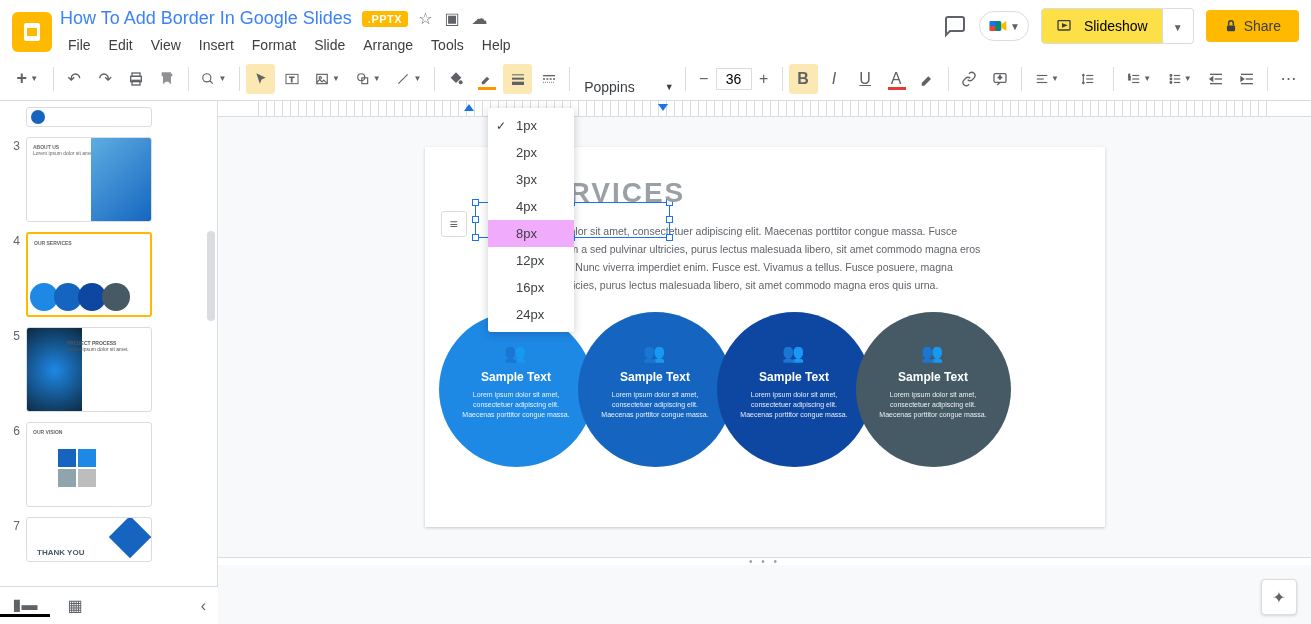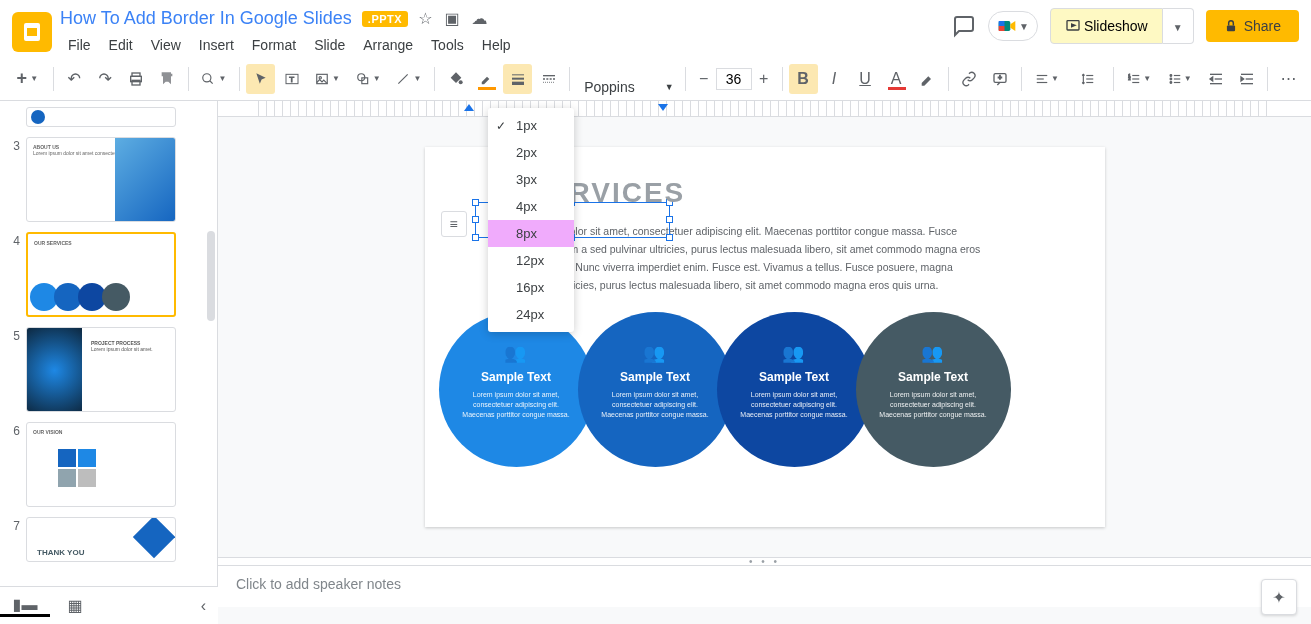--- a/index.html
+++ b/index.html
@@ -16,21 +16,21 @@
 .title-icons { display: flex; gap: 12px; color: #5f6368; }
 .title-icons span { cursor: pointer; font-size: 16px; }
 .menus { display: flex; gap: 2px; margin-top: 4px; font-size: 14px; color: #3c4043; align-items: center; }
 .menus span { padding: 4px 8px; cursor: pointer; border-radius: 3px; }
 .last-edit { color: #5f6368; text-decoration: underline; margin-left: 12px; font-size: 14px; }
 .header-right { display: flex; align-items: center; gap: 12px; margin-left: auto; }
 .comment-ic { width: 24px; height: 24px; color: #5f6368; cursor: pointer; }
 .meet-btn { display:flex; align-items:center; gap:2px; background:#fff; border:1px solid #dadce0; border-radius:20px; padding:4px 8px; cursor:pointer;}
 .meet-logo { width:20px; height:20px; }
 .slideshow-btn-group { display:flex; }
-.slideshow-btn { display: flex; align-items: center; gap: 3px; border: 1px solid #dadce0; padding: 8px 14px; border-radius: 4px 0 0 4px; background: #fef9c3; font-size: 14px; cursor: pointer; }
+.slideshow-btn { display: flex; align-items: center; gap: 12px; border: 1px solid #dadce0; padding: 8px 14px; border-radius: 4px 0 0 4px; background: #fde047; font-size: 14px; cursor: pointer; }
 .slideshow-drop { border:1px solid #dadce0; border-left:none; border-radius:0 4px 4px 0; padding: 8px 10px; background:#fff; cursor:pointer;}
 .share-btn { display: flex; align-items: center; gap: 6px; background: #ffba00; color: #3c4043; padding: 8px 18px; border-radius: 4px; font-size: 14px; font-weight:500; cursor: pointer; }
 
 
 .toolbar { display: flex; align-items: center; padding: 6px 8px; border-bottom: 1px solid #dadce0; gap: 2px; height: 44px; }
 .tbtn { width: 30px; height: 30px; display: flex; align-items: center; justify-content: center; border-radius: 3px; cursor: pointer; color: #5f6368; position:relative;}
 .tbtn.active { background: #fce8b2; }
 .tbtn.wide { width: 40px; }
 .tsep { width: 1px; height: 24px; background: #dadce0; margin: 0 4px; }
 .font-sel { display:flex; align-items:center; gap:30px; font-size:14px; color:#3c4043; padding:0 8px; cursor:pointer; min-width:90px; justify-content:space-between;margin-top:16px;}
@@ -38,21 +38,21 @@
 .size-btn { width:24px; height:24px; display:flex; align-items:center; justify-content:center; cursor:pointer; color:#5f6368;}
 .size-input { width:36px; height:22px; text-align:center; border:1px solid #dadce0; font-size:14px; }
 .color-sw { position:absolute; bottom:4px; left:6px; width:18px; height:3px;}
 
 
 .body-area { display: flex; height: calc(100% - 96px); }
 .thumb-panel { width: 218px; border-right: 1px solid #dadce0; overflow-y:auto; padding: 6px 0 0 6px; position:relative;}
 .scroll-ind { position:absolute; right:2px; top:130px; width:8px; height:90px; background:#dadce0; border-radius:4px;}
 .thumb-row { display: flex; gap: 6px; margin-bottom: 10px; align-items: flex-start;}
 .thumb-num { width: 14px; font-size: 12px; color: #5f6368; text-align:right; padding-top:2px;}
-.thumb { width: 150px; height: 85px; border: 1px solid #dadce0; border-radius: 3px; background: #fff; cursor: pointer; overflow:hidden; position:relative; font-size:5px;}
+.thumb { width: 126px; height: 85px; border: 1px solid #dadce0; border-radius: 3px; background: #fff; cursor: pointer; overflow:hidden; position:relative; font-size:5px;}
 .thumb.selected { border: 2px solid #ffba00; }
 
 .canvas-area { flex: 1; background: #f8f9fa; position: relative; overflow:hidden;}
 .ruler-h { height: 16px; background: #fff; border-bottom: 1px solid #dadce0; position:relative; font-size:8px; color:#888;}
 .ruler-h::before{content:''; position:absolute; left:40px; right:40px; top:0; bottom:0; background: repeating-linear-gradient(90deg, #dadce0 0 1px, transparent 1px 8px);}
 .ruler-tab{position:absolute; top:0; width:10px; height:10px; }
 .slide-wrap { padding: 30px 40px; display:flex; justify-content:center;}
 .slide { width: 680px; height: 380px; background: #fff; box-shadow: 0 1px 3px rgba(0,0,0,0.2); position: relative; padding: 30px 60px;}
 .slide-title { font-size: 28px; font-weight: 700; color: #9aa0a6; letter-spacing: 2px; position:relative;}
 .sel-box { position: absolute; border: 1px solid #1a73e8; left:50px; top:55px; width:195px; height:36px;}
@@ -449,21 +449,20 @@
             </div>
           <div class="circle c4">
               <div class="ic">👥</div>
               <div class="ct">Sample Text</div>
               <div class="cd">Lorem ipsum dolor sit amet, consectetuer adipiscing elit. Maecenas porttitor congue massa.</div>
             </div>
         </div>
       </div>
     </div>
     <div class="drag-handle">• • •</div>
-    <div class="notes-area">Click to add speaker notes</div>
     <div class="explore-btn">✦</div>
   </div>
 </div>
 
 <div class="px-dropdown">
   <div class="px-item">
       <span class="px-check">✓</span>
       <span>1px</span>
     </div>
   <div class="px-item">

